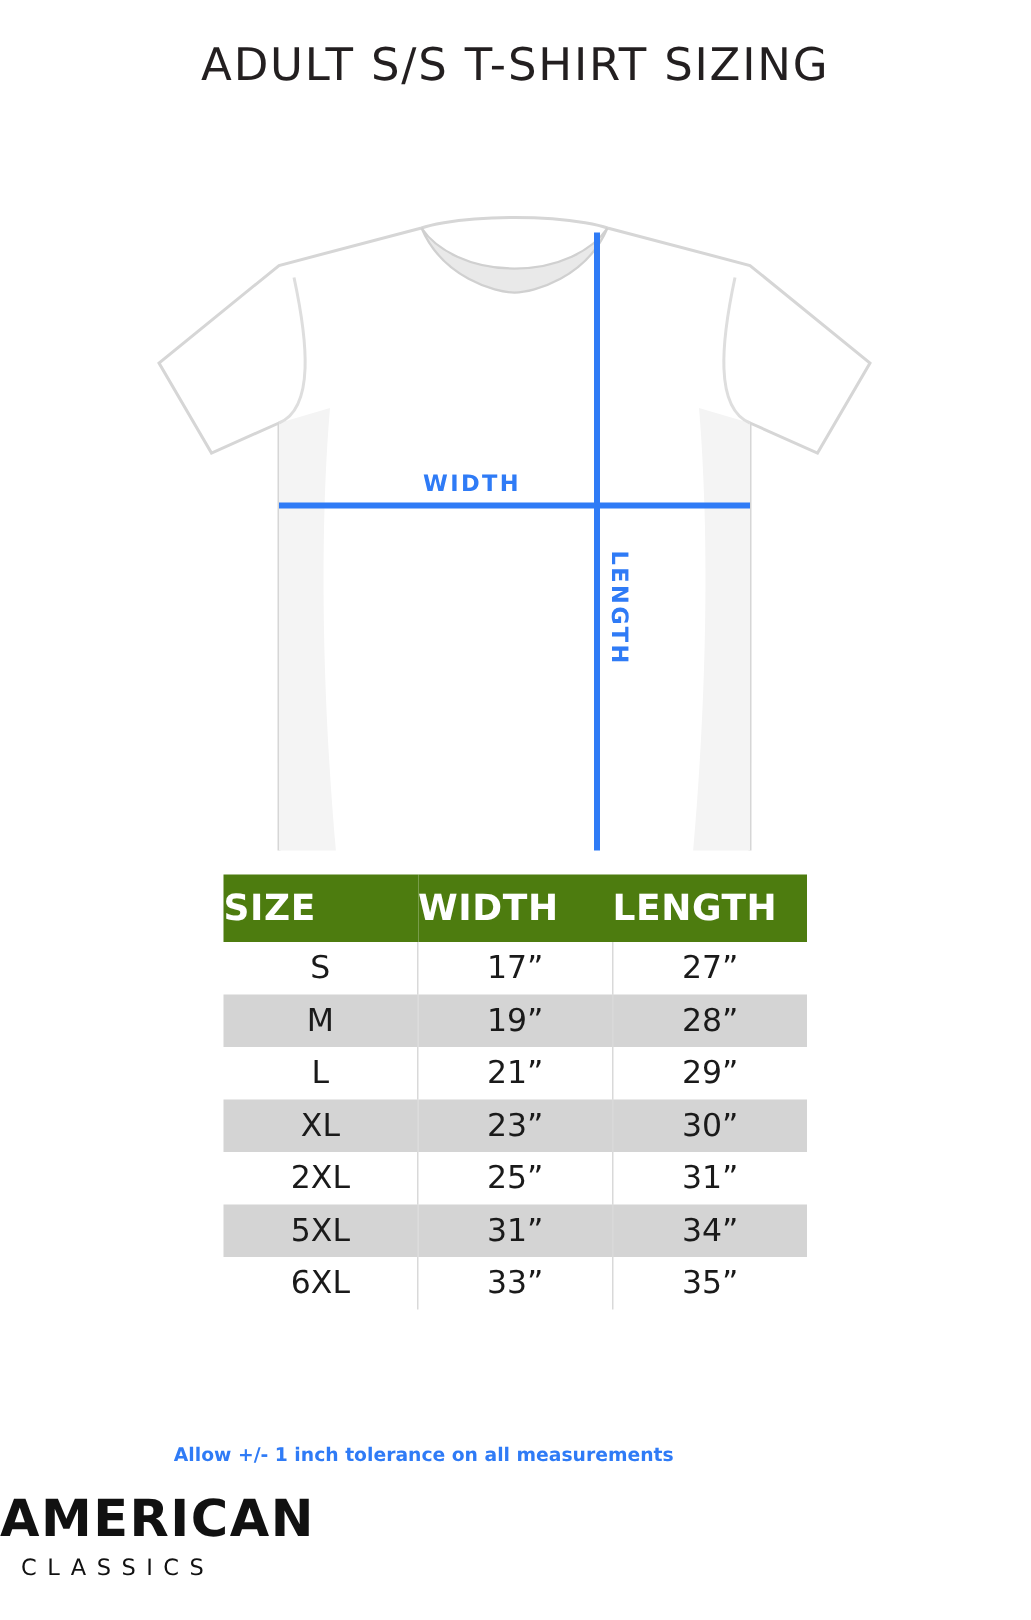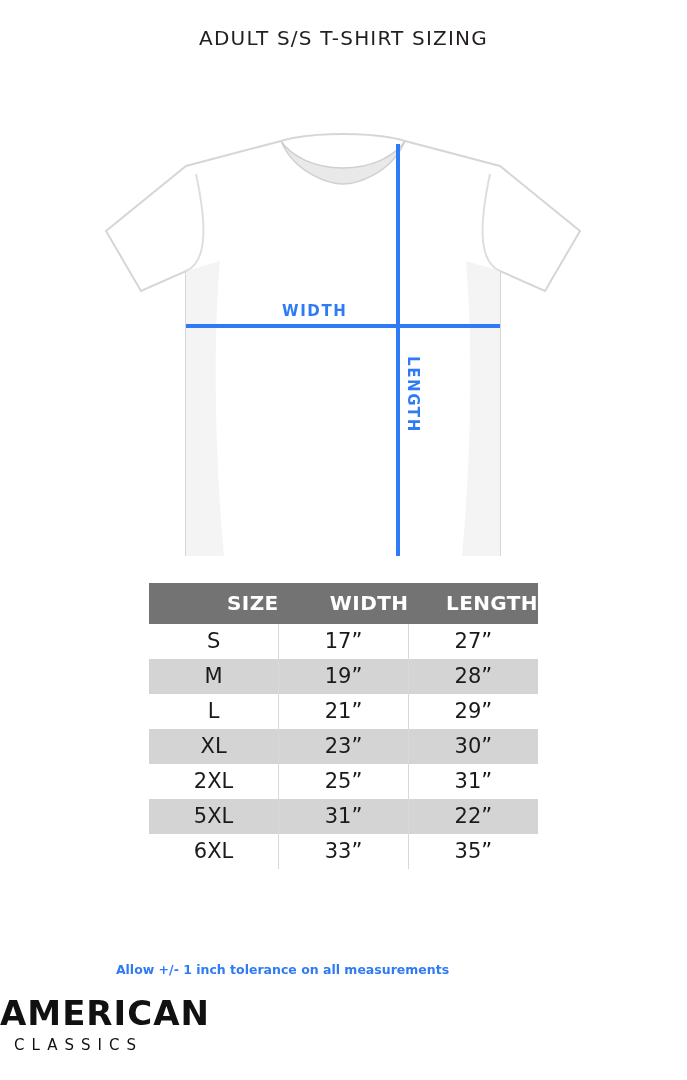--- a/index.html
+++ b/index.html
@@ -12,21 +12,21 @@
     height: 1080px;
     font-family: "Liberation Sans", sans-serif;
     color: #1a1a1a;
     position: relative;
     overflow: hidden;
   }
 
   
   .title {
     text-align: center;
-    font-size: 20px;
+    font-size: 30px;
     letter-spacing: 1.2px;
     font-weight: 400;
     color: #231f20;
     padding-top: 26px;
     padding-bottom: 6px;
     font-family: "DejaVu Sans", sans-serif;
   }
 
   
   .shirt-area {
@@ -64,26 +64,26 @@
     left: 149px;
     top: 583px;
     width: 389px;
   }
   table.size-table {
     border-collapse: collapse;
     width: 389px;
     table-layout: fixed;
   }
   table.size-table th {
-    background: #737373;
+    background: #4d7c0f;
     color: #ffffff;
-    font-size: 20px;
+    font-size: 24px;
     font-weight: bold;
     padding: 8px 0 9px 0;
-    text-align: right;
+    text-align: left;
     letter-spacing: 0.4px;
     font-family: "DejaVu Sans", sans-serif;
   }
   table.size-table td {
     text-align: center;
     font-size: 21px;
     font-weight: 400;
     color: #1a1a1a;
     padding: 5px 0 6px 0;
     border-right: 1px solid #d9d9d9;
@@ -203,21 +203,21 @@
           <td>30”</td>
         </tr>
         <tr class="odd">
           <td>2XL</td>
           <td>25”</td>
           <td>31”</td>
         </tr>
         <tr class="even">
           <td>5XL</td>
           <td>31”</td>
-          <td>22”</td>
+          <td>34”</td>
         </tr>
         <tr class="odd">
           <td>6XL</td>
           <td>33”</td>
           <td>35”</td>
         </tr>
       </tbody>
     </table>
   </div>
 

